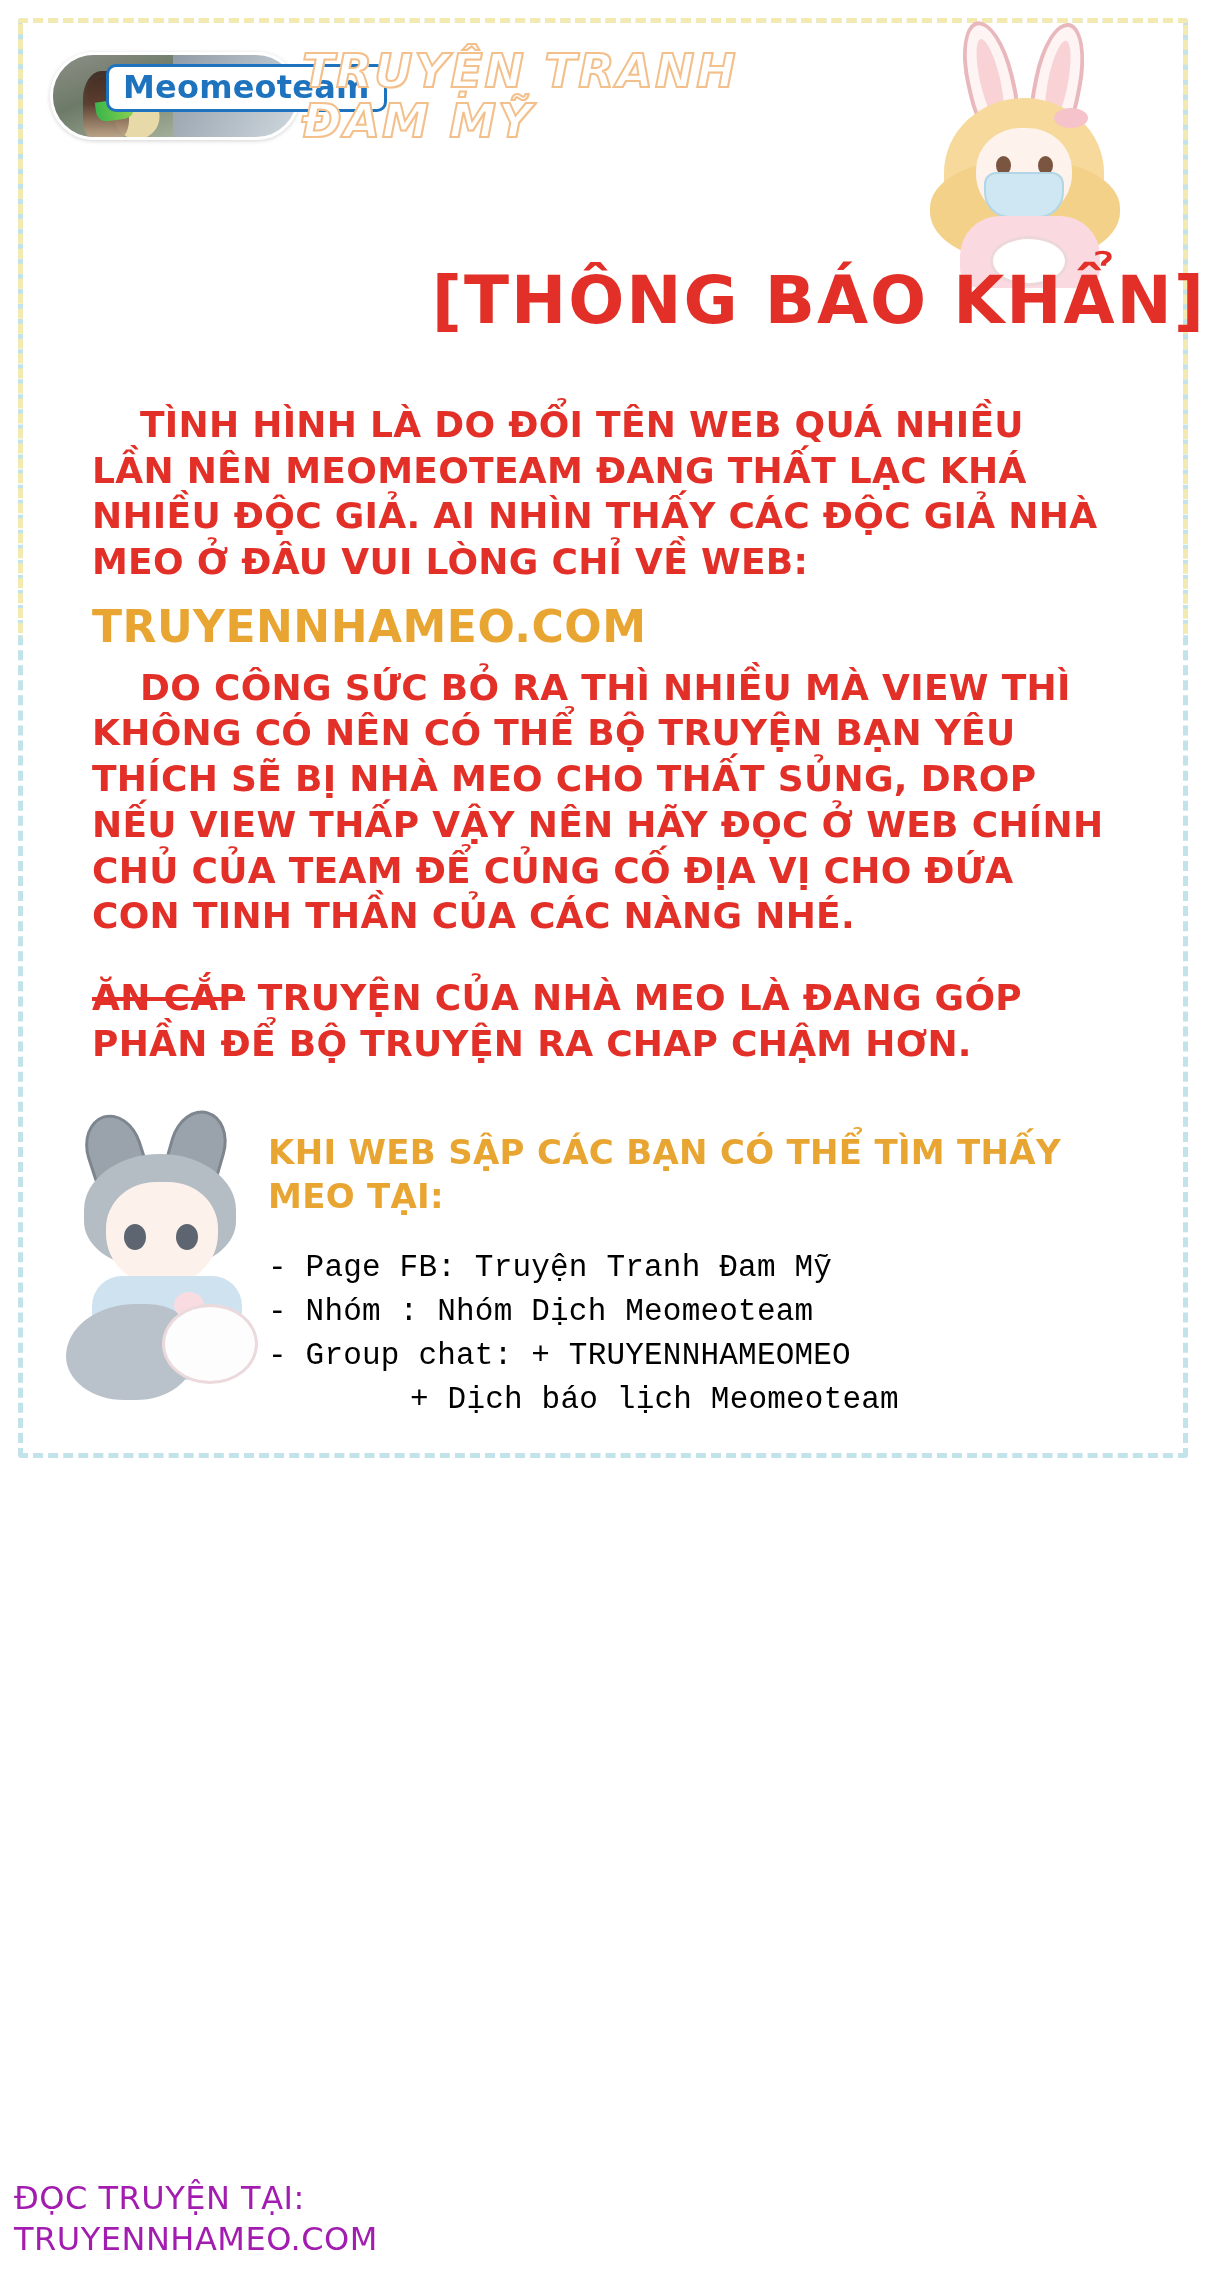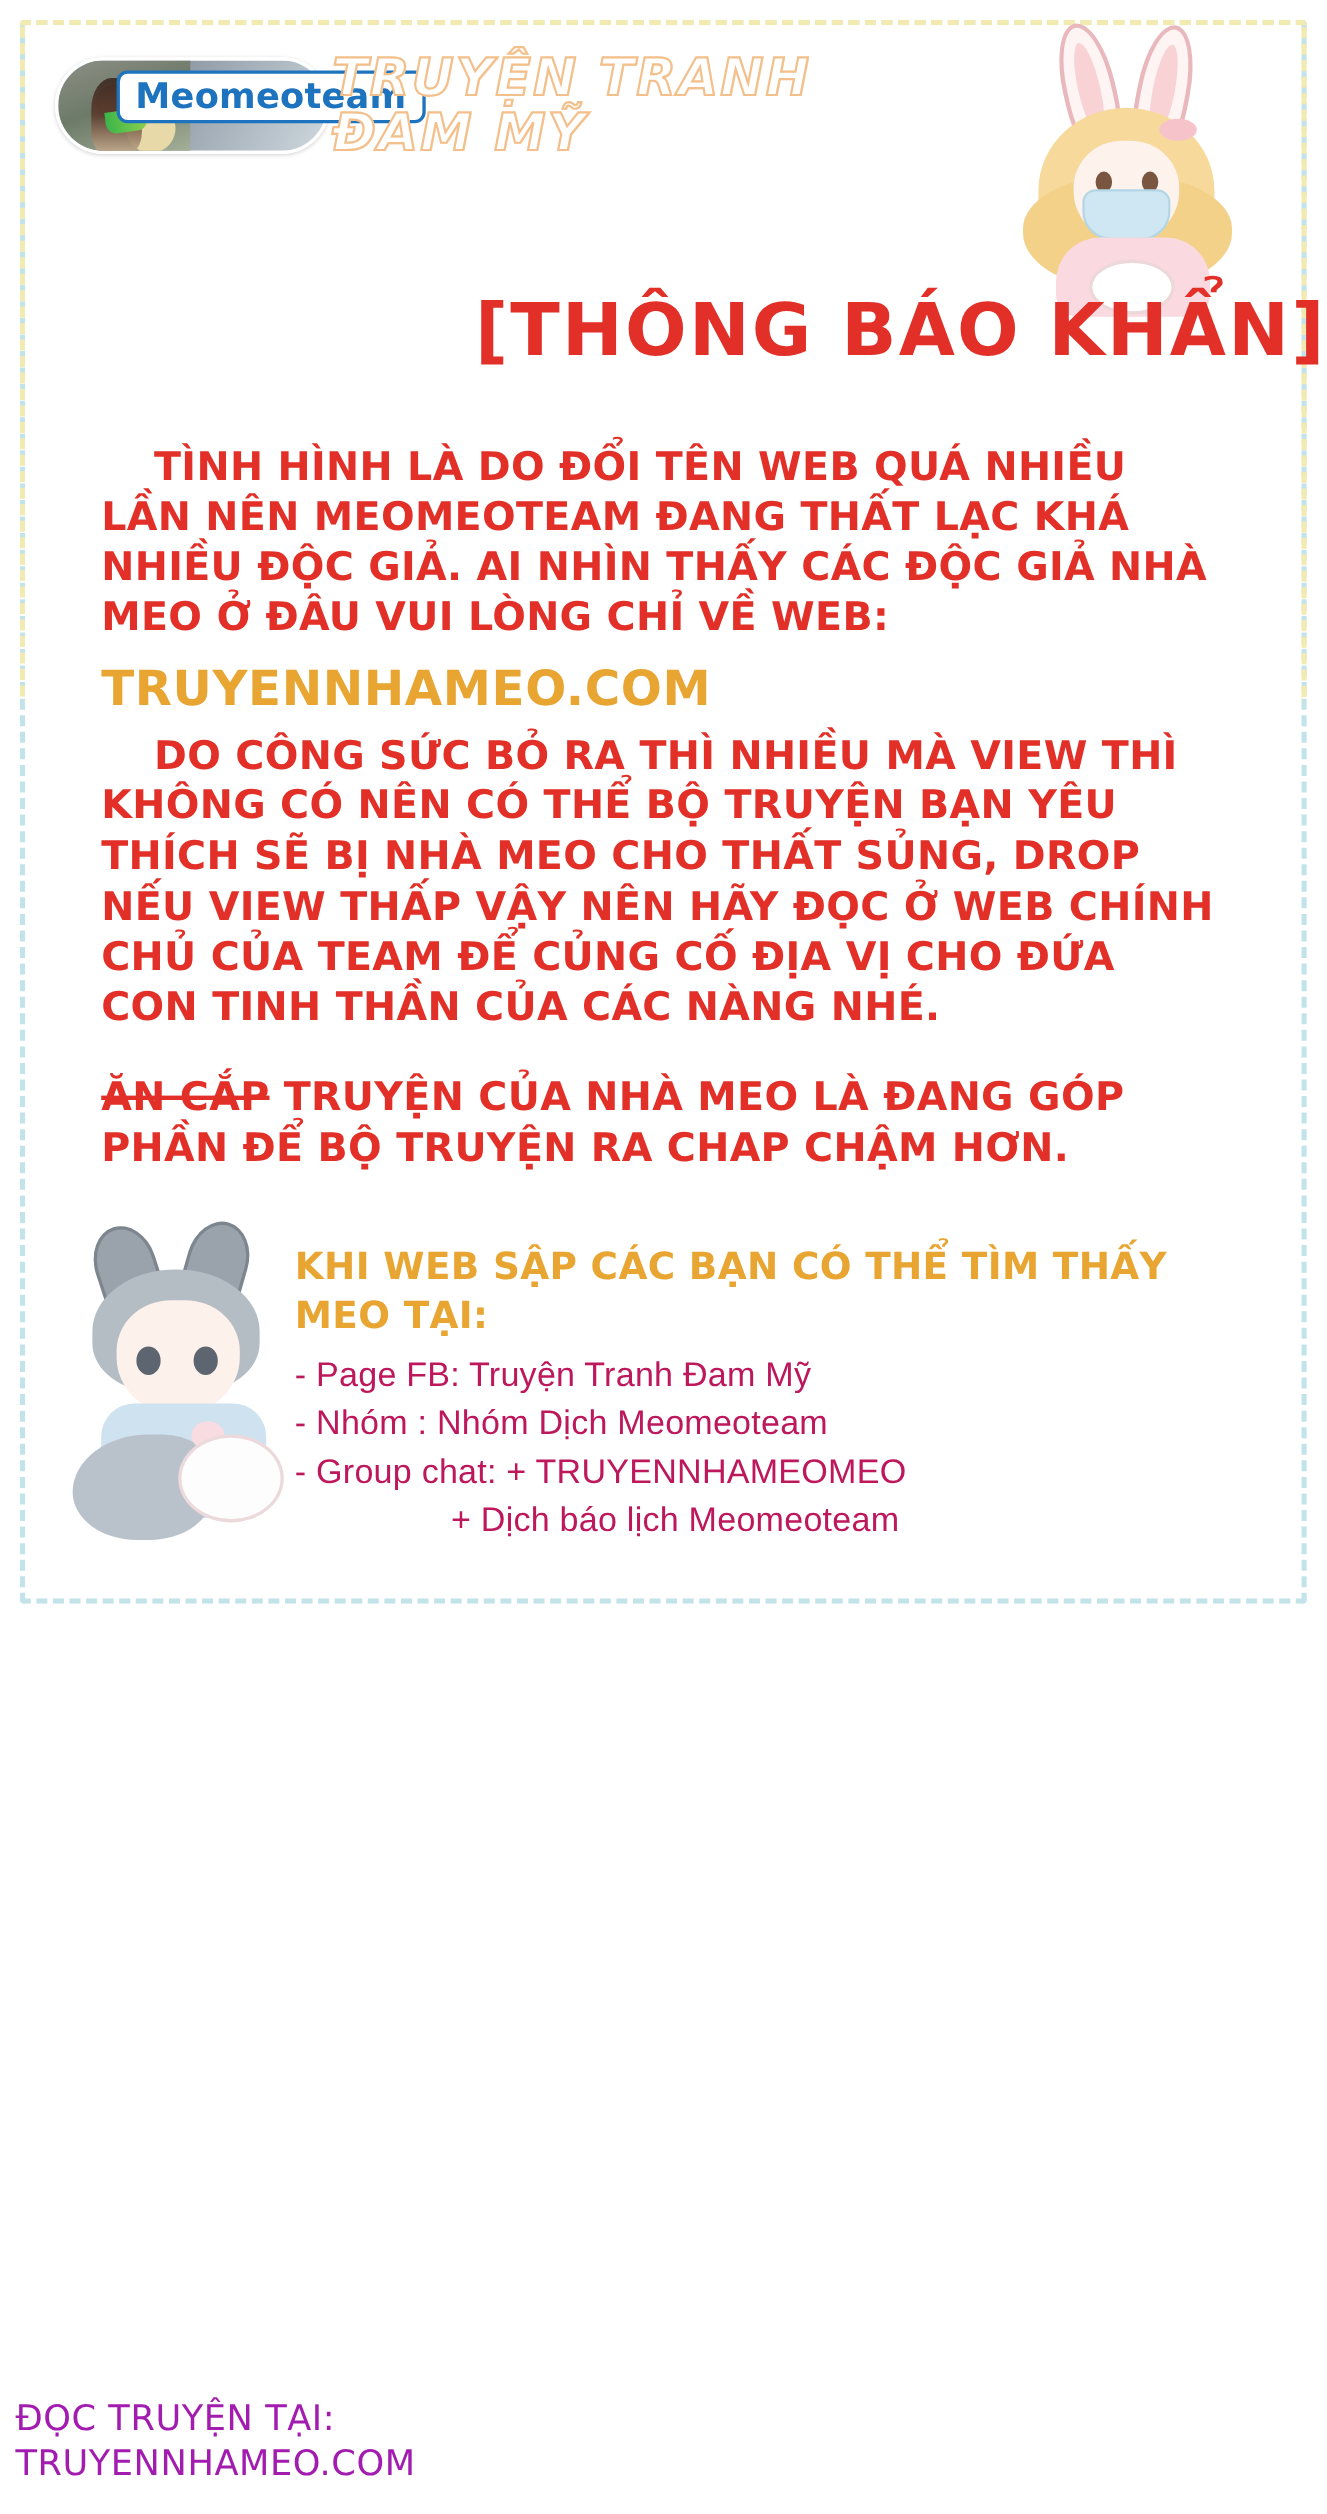--- a/index.html
+++ b/index.html
@@ -336,25 +336,25 @@
     top: 1130px;
     width: 860px;
   }
   .contact-head {
     color: #e8a532;
     font-family: "DejaVu Sans", sans-serif;
     font-weight: bold;
     font-size: 34px;
     line-height: 1.3;
     letter-spacing: .3px;
-    margin: 0 0 10px 0;
+    margin: 0 0 28px 0;
   }
   .contact-item {
-    color: #be185d;
-    font-family: Liberation Sans, sans-serif;
+    color: #000000;
+    font-family: Liberation Mono, monospace;
     font-size: 31px;
     line-height: 1.42;
     margin: 0;
     letter-spacing: .2px;
   }
   .contact-item.indent2 { padding-left: 142px; }
 
   
   .footer {
     position: absolute;

